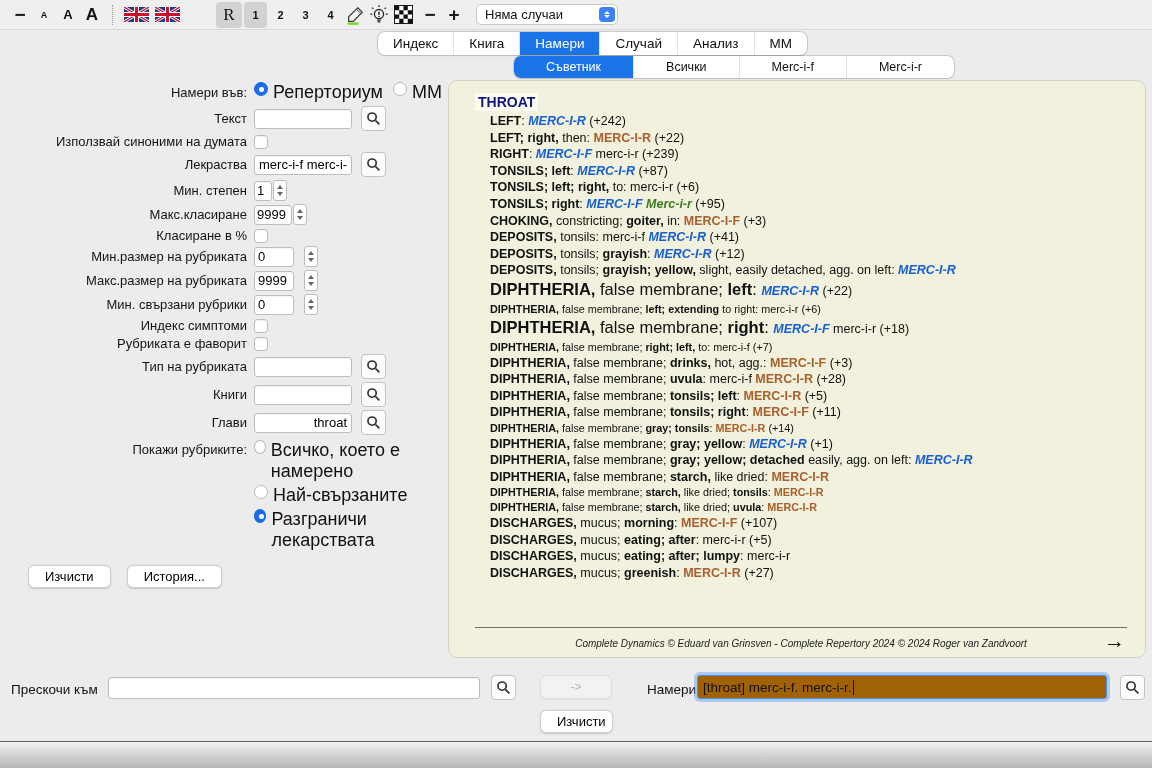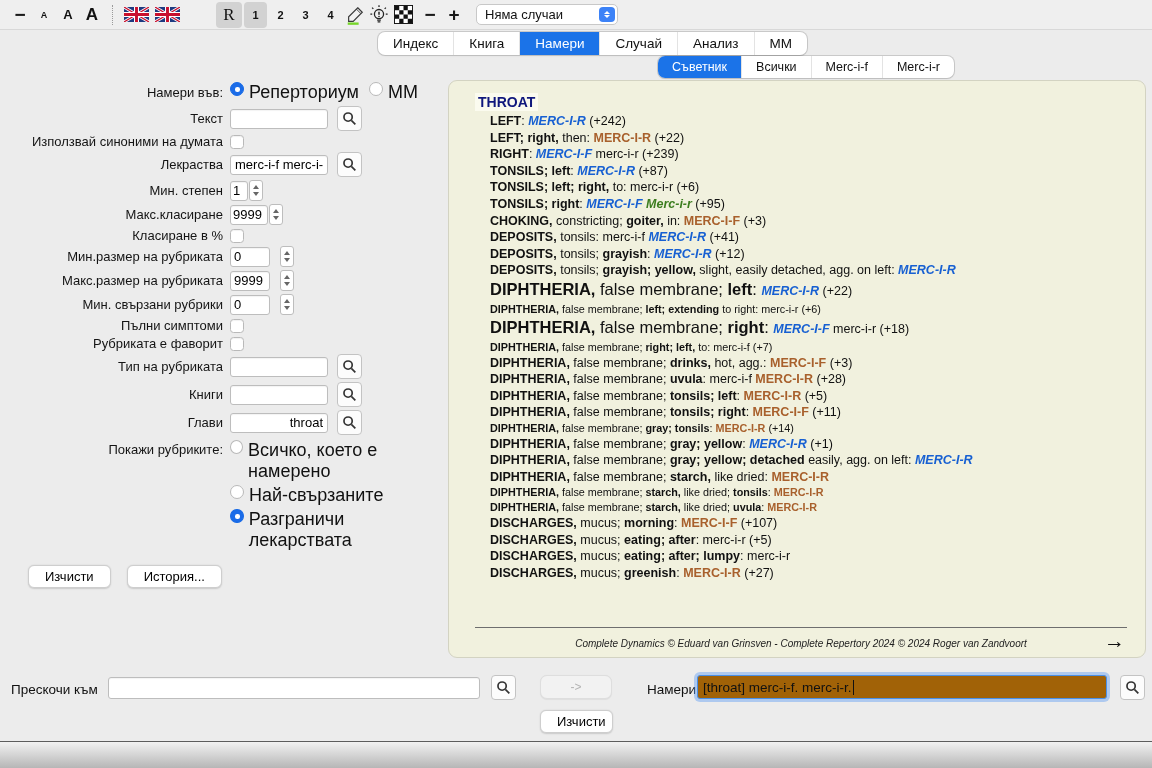--- a/index.html
+++ b/index.html
@@ -43,29 +43,29 @@
 
   
   .tabbar { height:26px; flex:0 0 26px; display:flex; align-items:center; padding-left:378px; }
   .seg-group { display:flex; background:#fff; border-radius:7px; overflow:hidden;
                box-shadow:0 0 0 1px rgba(0,0,0,0.14), 0 1px 2px rgba(0,0,0,0.08); height:23px; }
   .seg { padding:2px 15px; font-size:13.5px; display:flex; align-items:center; border-right:1px solid #e3e3e3; }
   .seg:last-child { border-right:none; }
   .seg.active { background:#1b73e8; color:#fff; }
   .sub-tabs-row { height:24px; flex:0 0 24px; display:flex; justify-content:flex-end; padding-right:198px; }
   .sub-tabs-row .seg-group { height:22px; }
-  .sub-tabs-row .seg { font-size:12.5px; padding:2px 14px; }
+  .sub-tabs-row .seg { font-size:12.5px; padding:2px 32px; }
 
   
   .content { flex:1; display:flex; min-height:0; }
   .left-panel { width:448px; flex:0 0 448px; padding-top:26px; }
   .right-area { flex:1; display:flex; flex-direction:column; min-height:0; }
 
   
-  .frow { display:flex; align-items:center; margin-bottom:3px; }
+  .frow { display:flex; align-items:center; margin-bottom:3px;margin-left:24px; }
   .flabel { width:230px; flex:0 0 230px; text-align:right; padding-right:7px; font-size:13px; color:#141414; }
   .fctrl { display:flex; align-items:center; gap:4px; }
   .tin { height:20px; border:1px solid #bdbdbd; border-radius:3px; background:#fff; font-size:13px;
          padding:0 4px; font-family:inherit; box-shadow:inset 0 1px 1px rgba(0,0,0,0.05); }
   .w120 { width:98px;text-align:right; }
   .searchbtn { width:25px; height:25px; background:#fcfcfc; border:1px solid #c3c3c3; border-radius:4px;
                display:flex; align-items:center; justify-content:center; margin-left:5px; }
   .cb { width:14px; height:14px; background:#fff; border:1px solid #b9b9b9; border-radius:3.5px;
         box-shadow:inset 0 1px 1px rgba(0,0,0,0.06); }
   .rd { width:14px; height:14px; border-radius:50%; background:#fff; border:1px solid #b9b9b9; position:relative; }
@@ -343,21 +343,21 @@
         <div class="fctrl" style="gap:10px">
           <input class="tin" style="width: 40px; padding: 0px 3px;" value="0">
           <span class="stp">
               <span class="tri-u"></span>
               <span class="tri-d"></span>
             </span>
         </div>
       </div>
 
       <div class="frow">
-        <div class="flabel">Пълни симптоми</div>
+        <div class="flabel">Индекс симптоми</div>
         <div class="fctrl">
             <span class="cb"></span>
           </div>
       </div>
 
       <div class="frow">
         <div class="flabel">Рубриката е фаворит</div>
         <div class="fctrl">
             <span class="cb"></span>
           </div>

